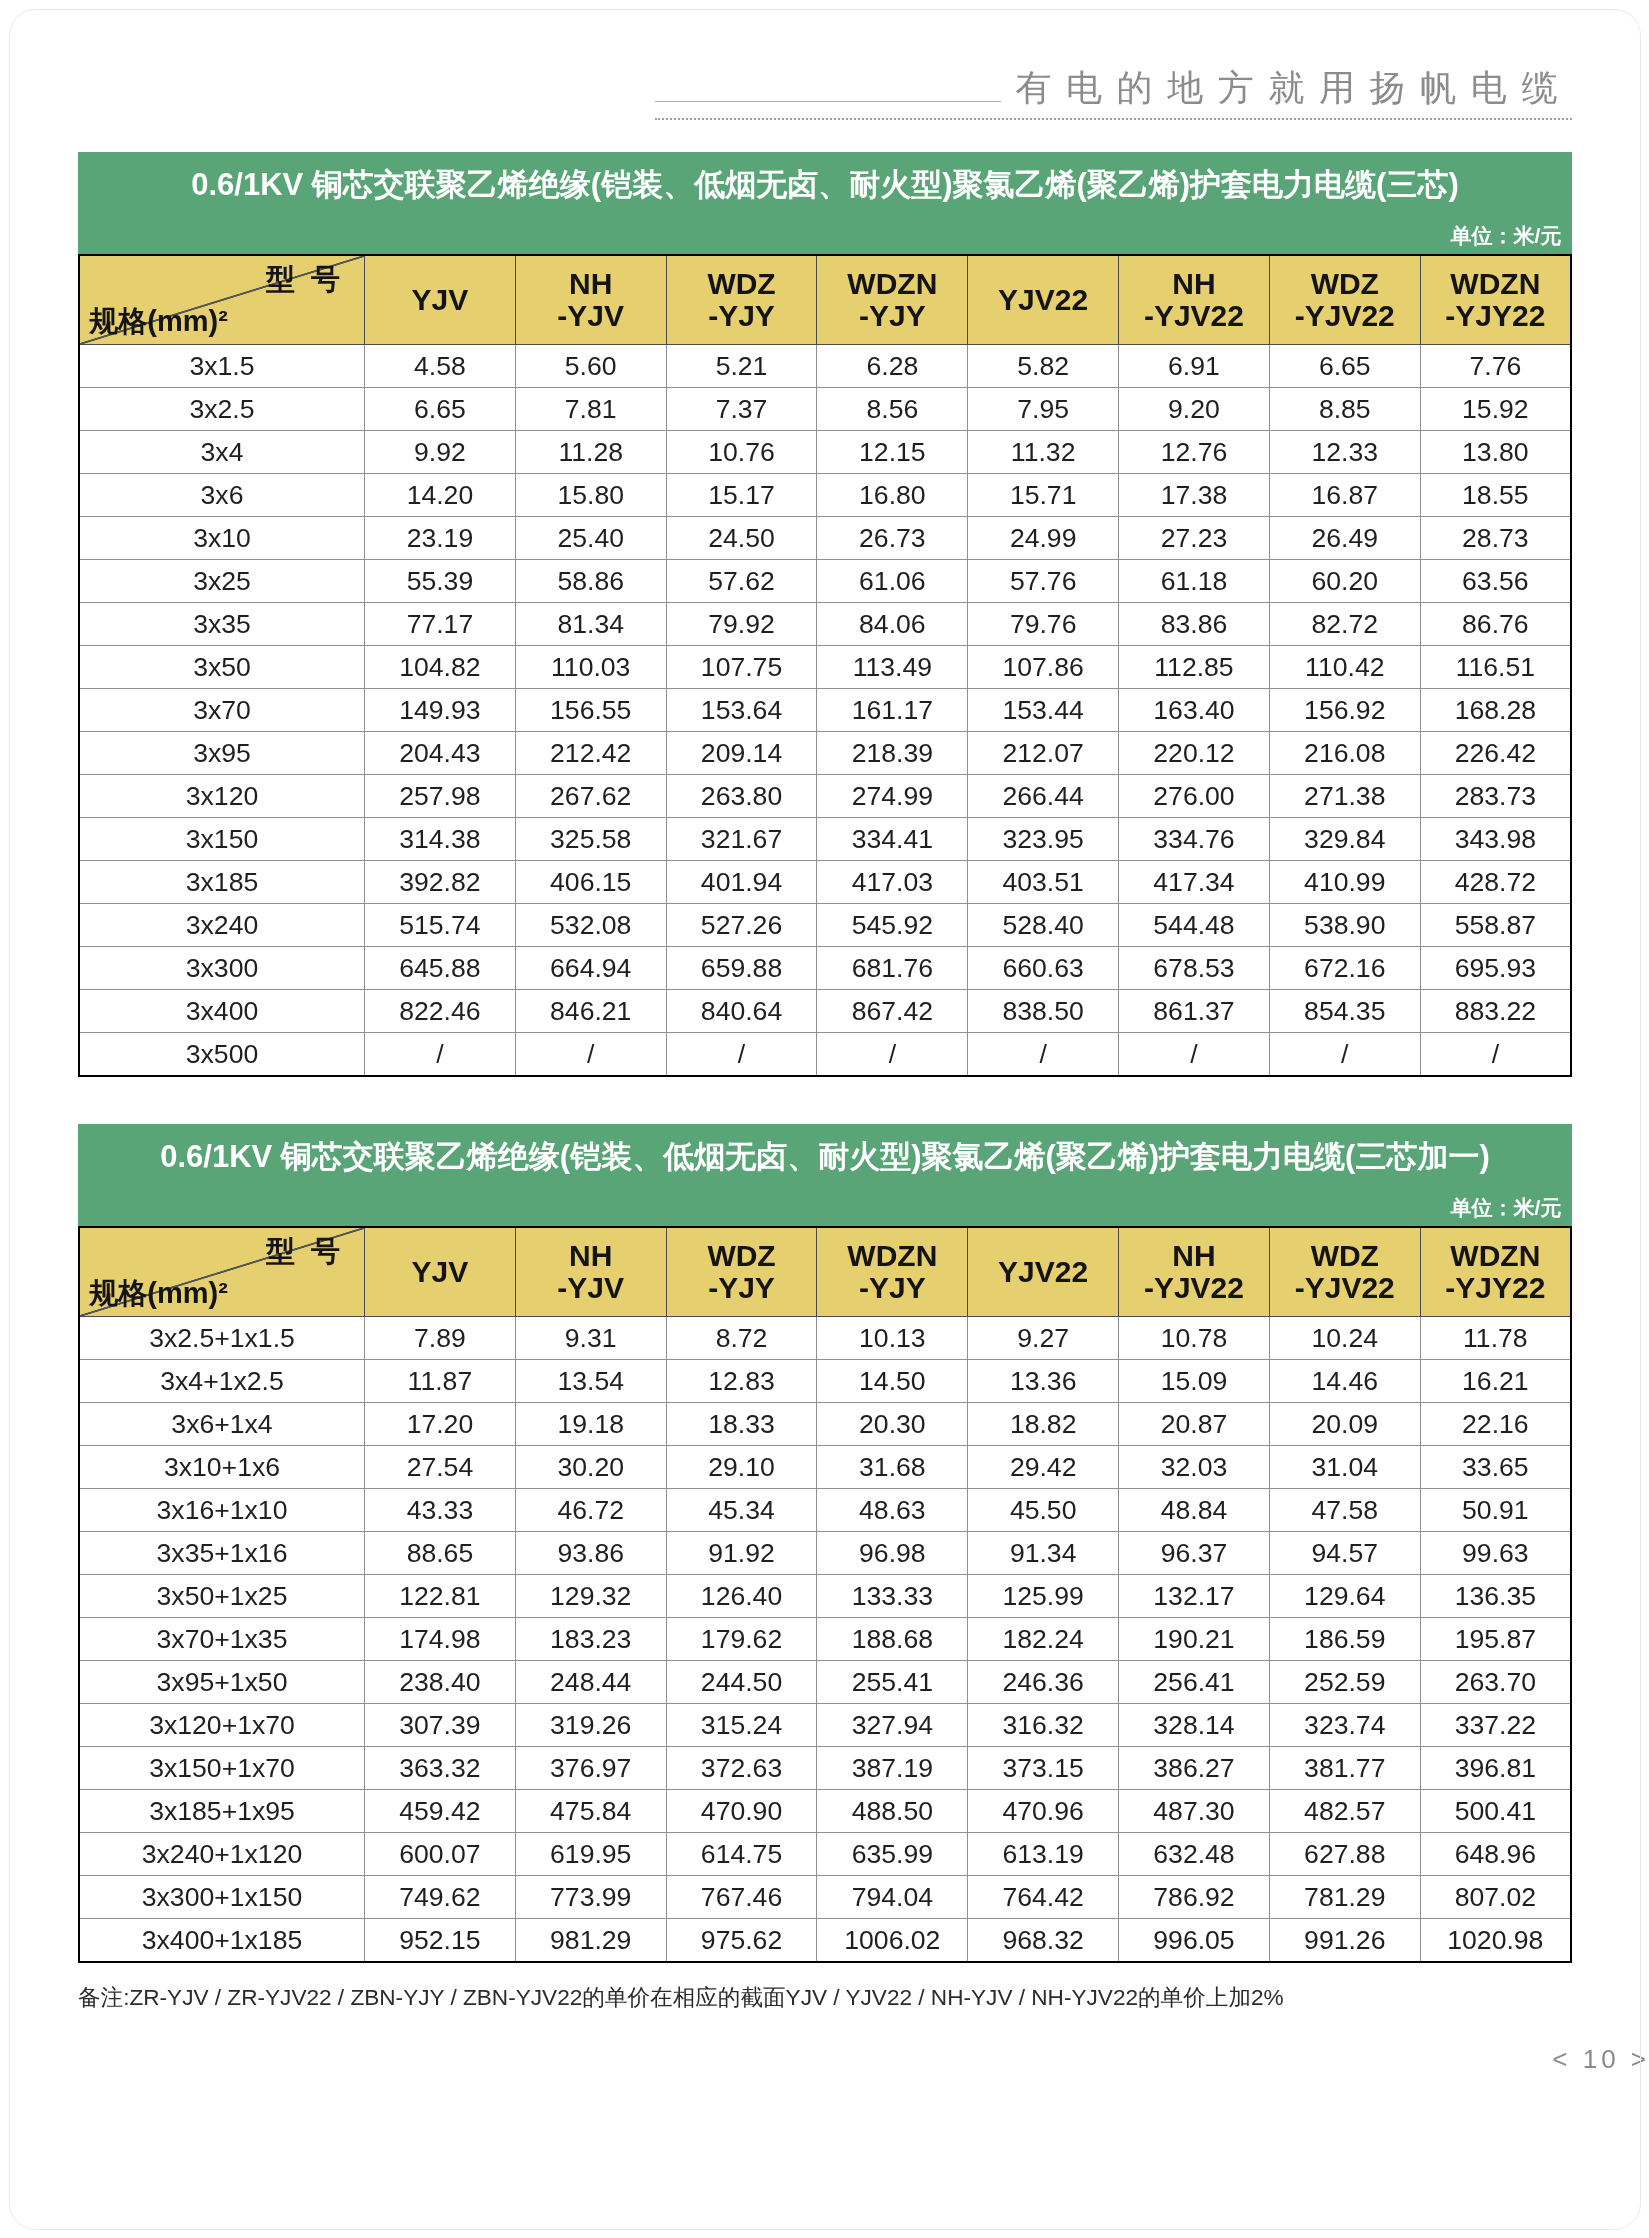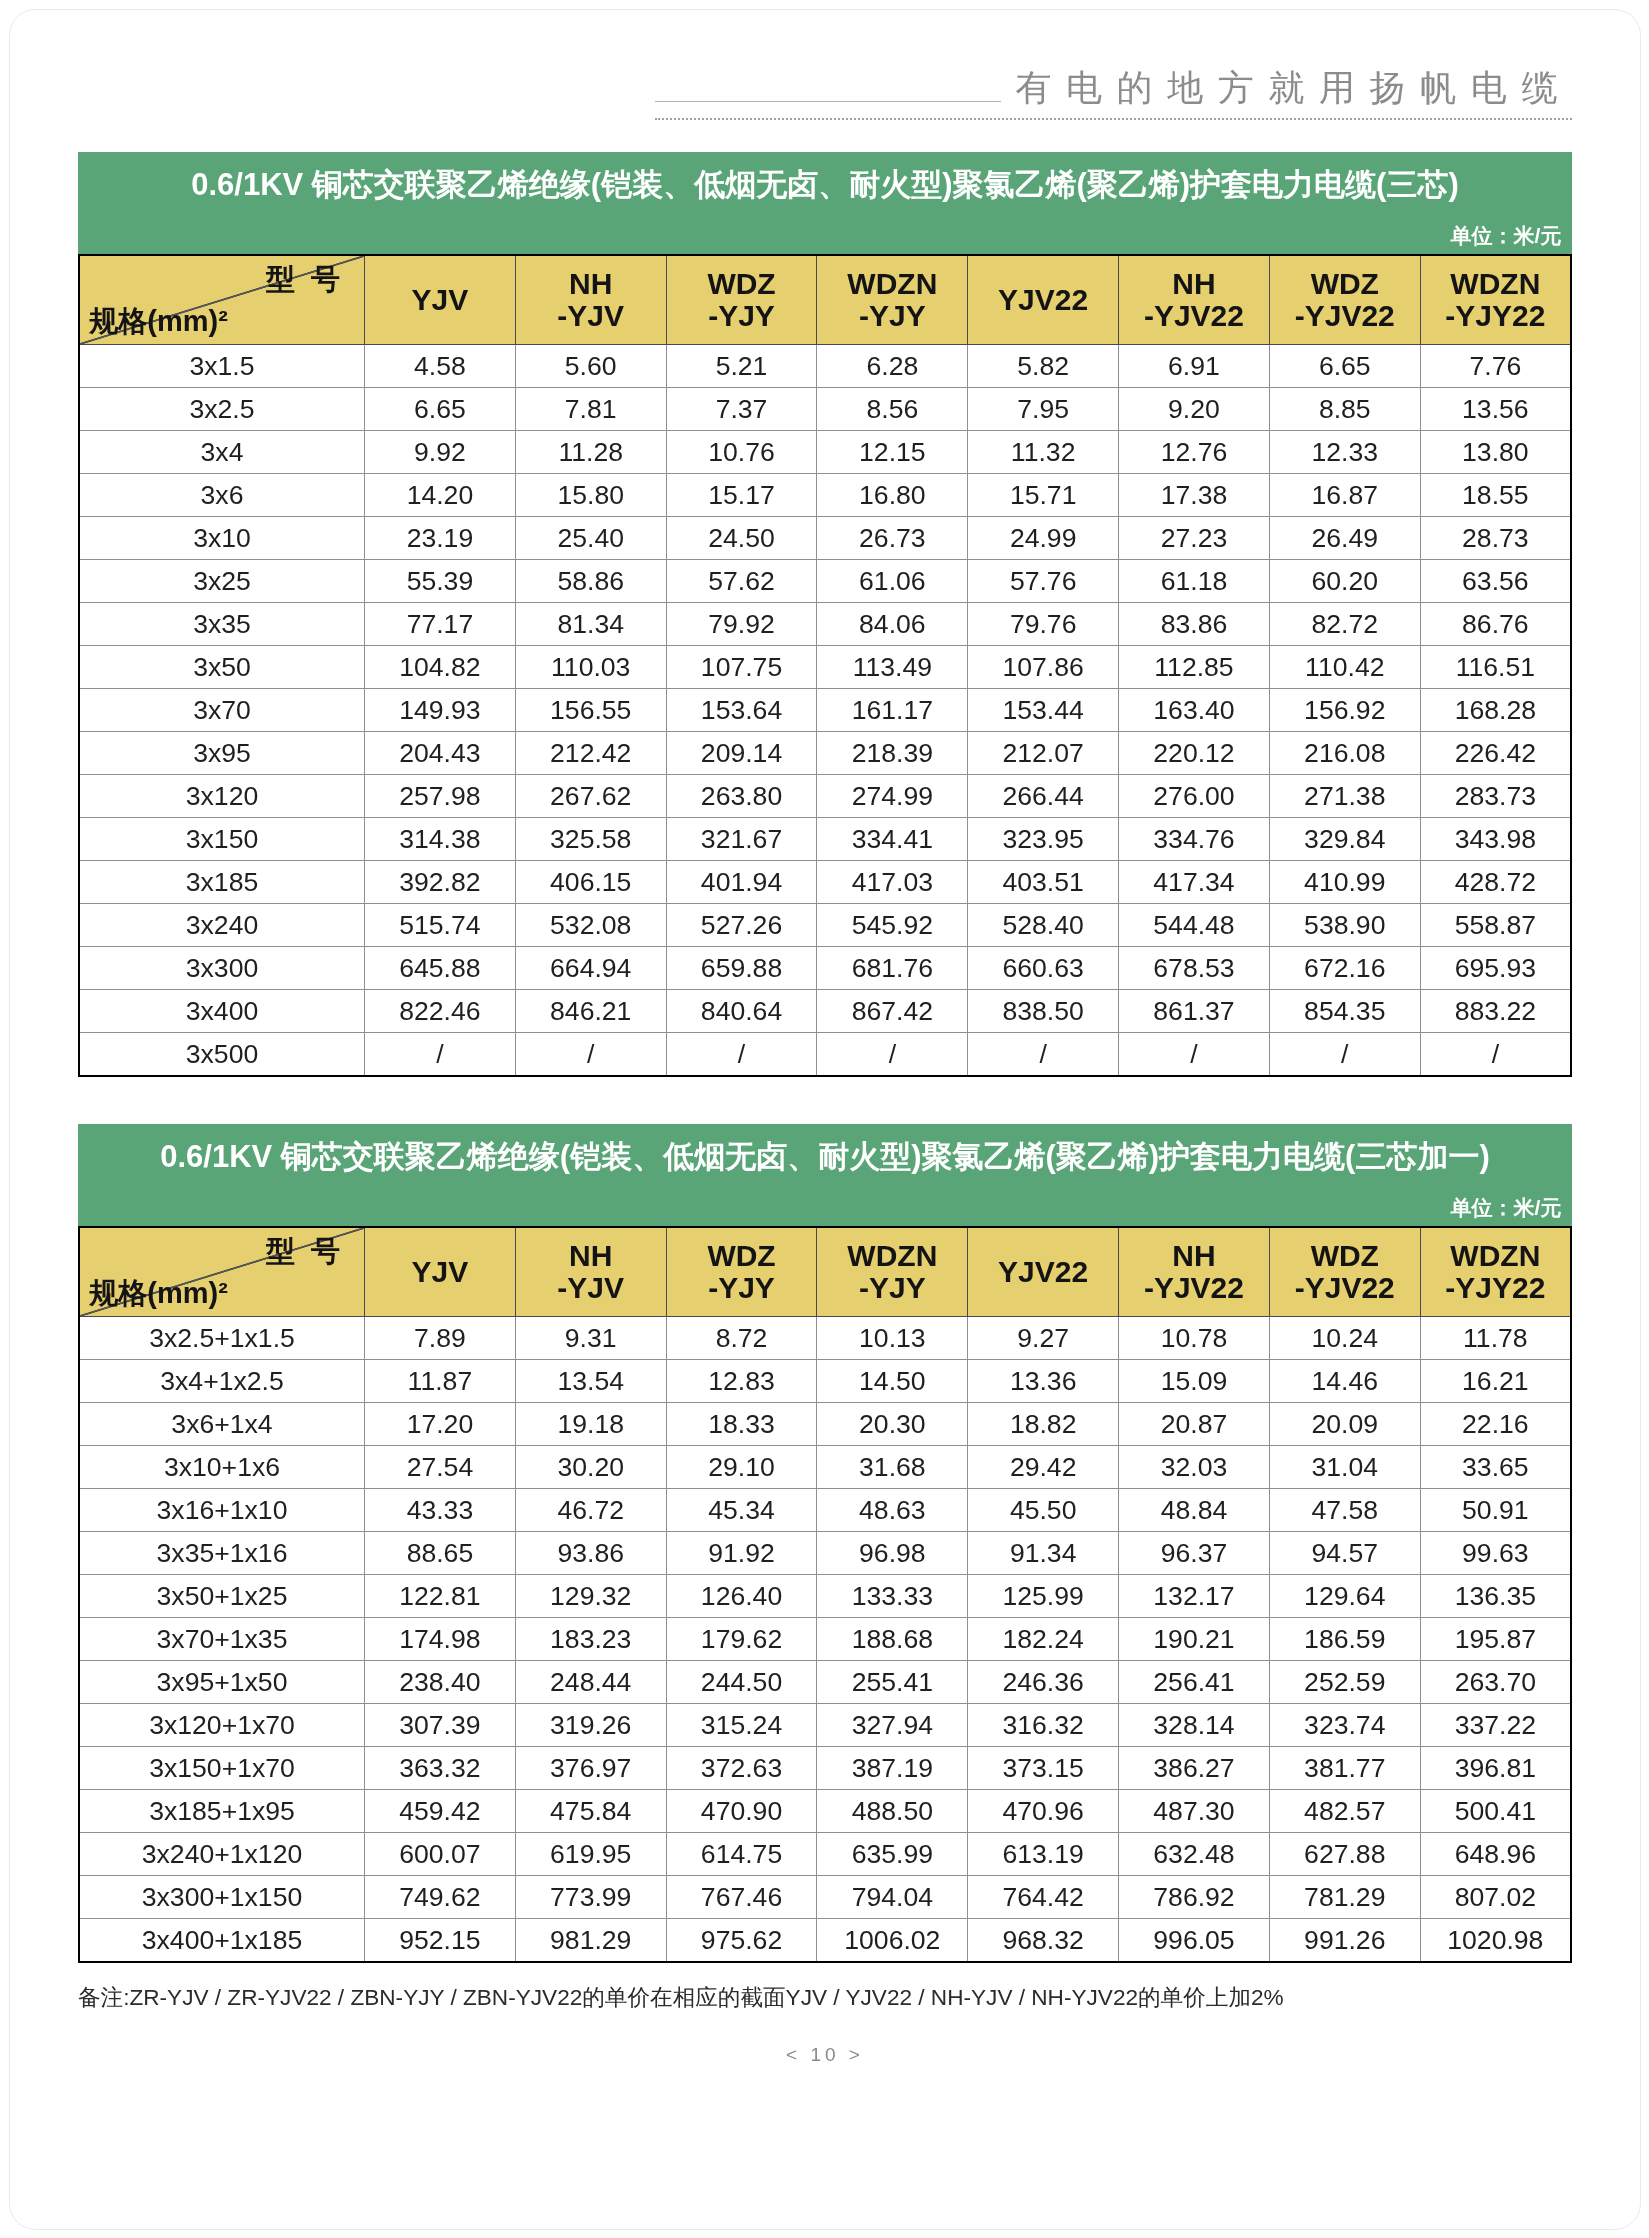--- a/index.html
+++ b/index.html
@@ -90,22 +90,22 @@
     letter-spacing:0px;
   }
   
   .footnote{
     margin:18.6px 78px 0 78px;
     font-size:22.6px;color:#2b2b2b;
     white-space:nowrap;
   }
   .page-number{
     margin-top:31px;
-    text-align:center;
-    font-size:19px;color:#8a8a8a;
+    text-align:right;
+    font-size:26px;color:#8a8a8a;
     letter-spacing:4px;
   }
 </style>
 </head>
 <body style="--green: #5aa578; --yellow: #e6cf6e;">
 
 <div class="page-frame"></div>
 
 <div class="slogan-strip">
   <span class="slogan-line"></span>
@@ -151,21 +151,21 @@
         </tr>
         <tr>
           <td>3x2.5</td>
           <td>6.65</td>
           <td>7.81</td>
           <td>7.37</td>
           <td>8.56</td>
           <td>7.95</td>
           <td>9.20</td>
           <td>8.85</td>
-          <td>13.56</td>
+          <td>15.92</td>
         </tr>
         <tr>
           <td>3x4</td>
           <td>9.92</td>
           <td>11.28</td>
           <td>10.76</td>
           <td>12.15</td>
           <td>11.32</td>
           <td>12.76</td>
           <td>12.33</td>

